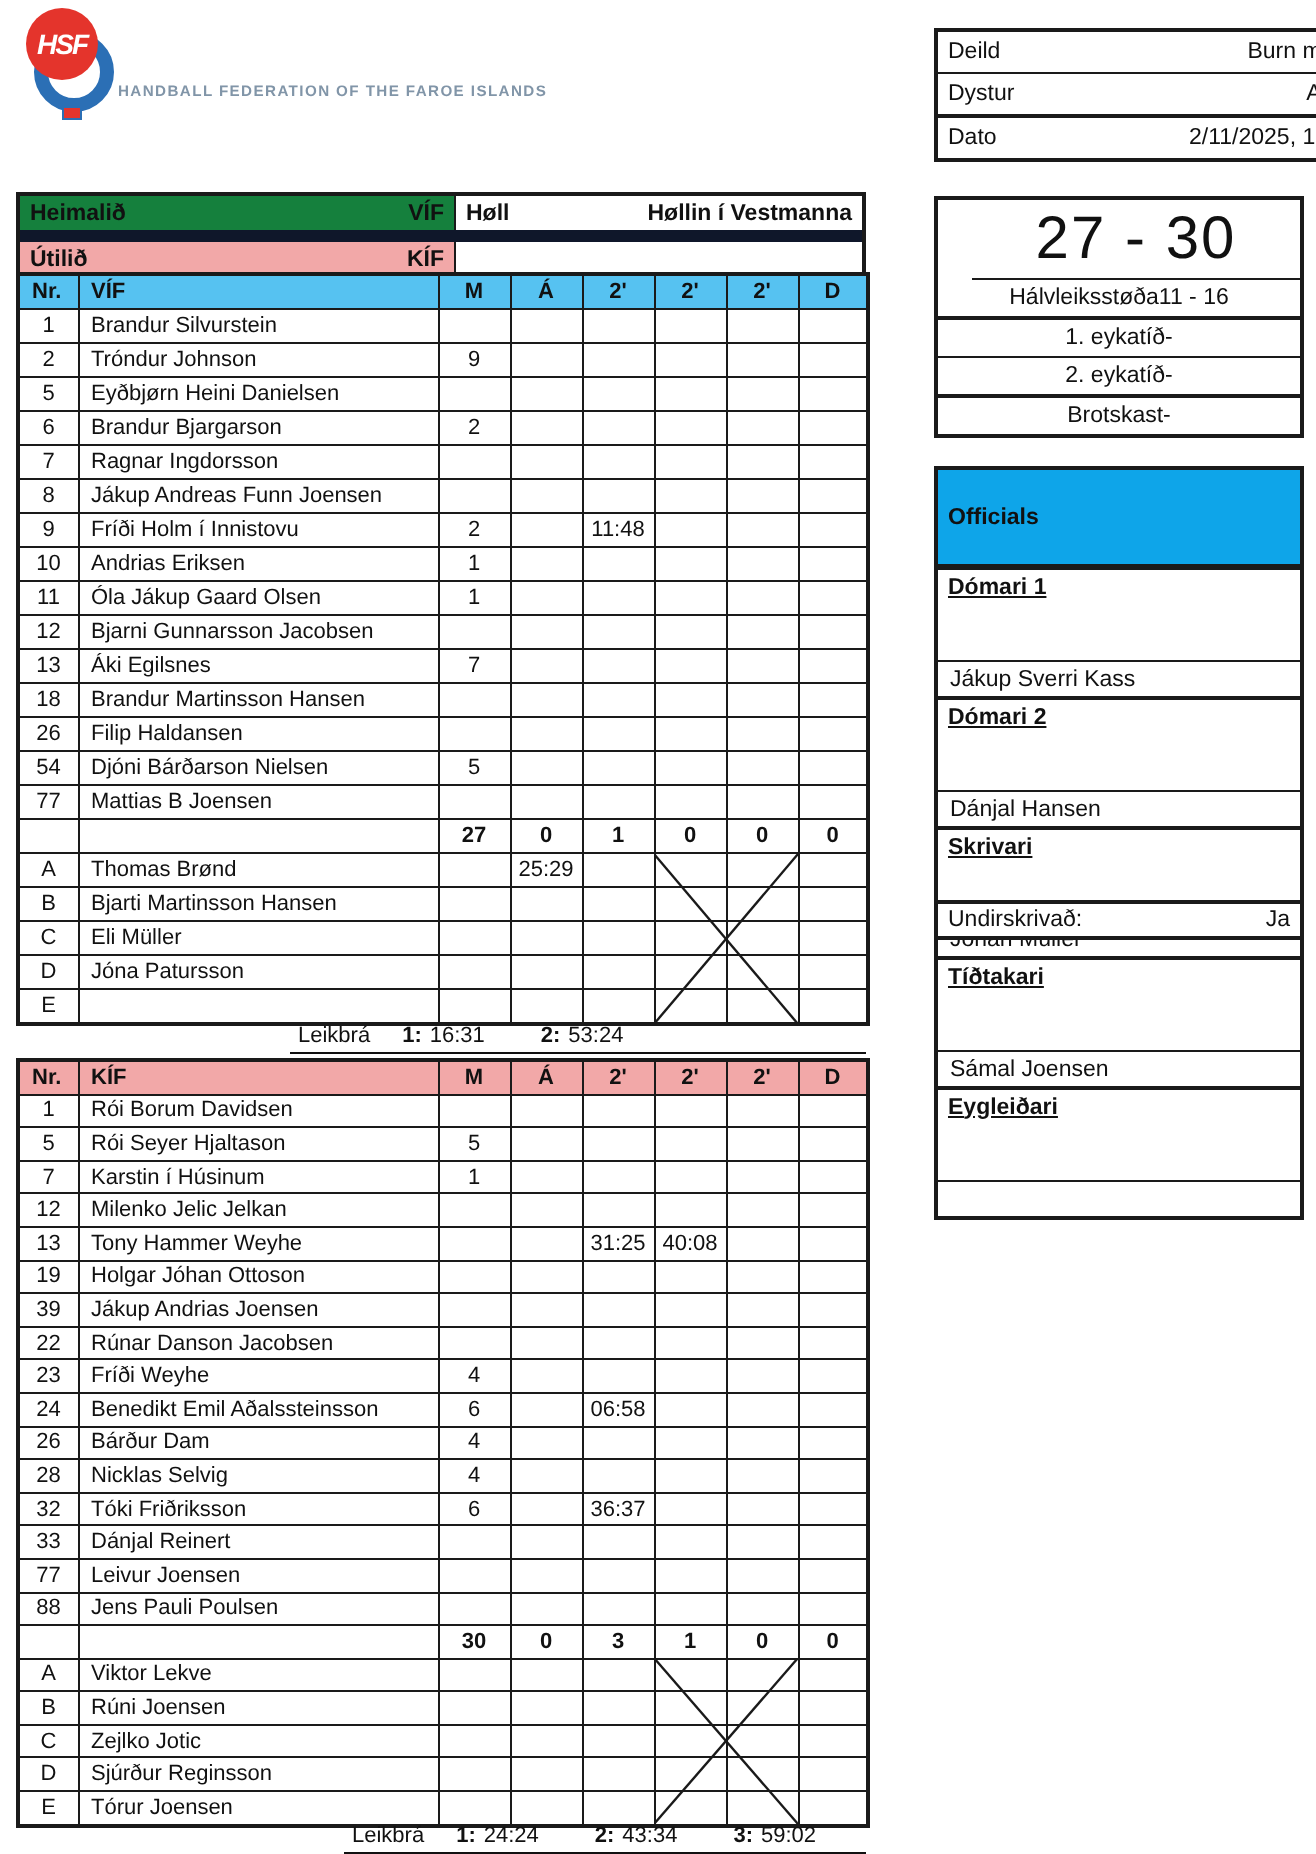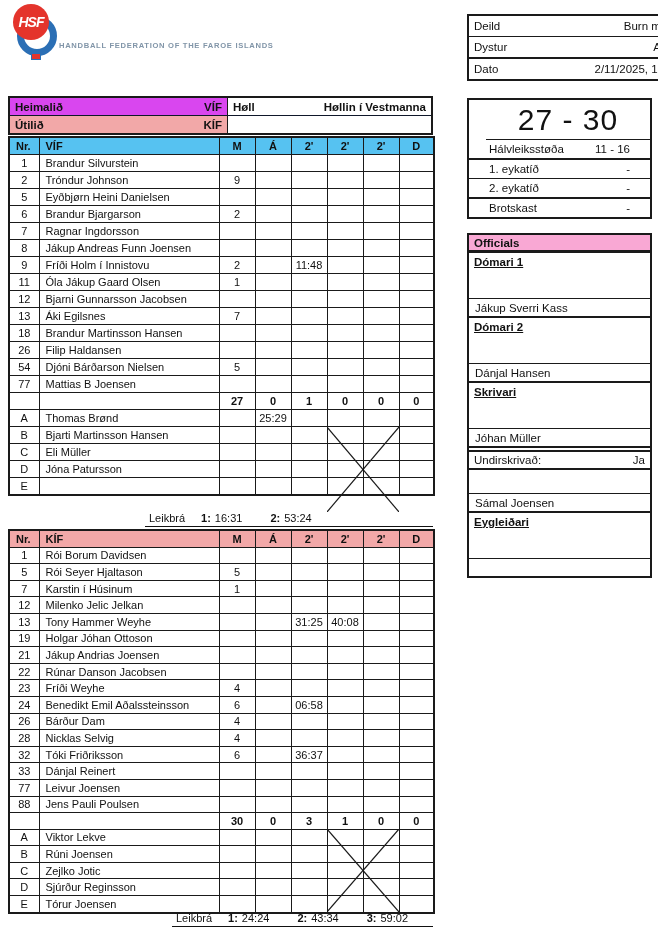--- a/index.html
+++ b/index.html
@@ -22,25 +22,25 @@
   
   .info{position:absolute;left:467px;top:14px;width:220px;border:2px solid #1a1a1a;font-size:11.5px;box-sizing:border-box;}
   .irow{display:flex;justify-content:space-between;align-items:center;height:20px;padding:0 5px;}
   .irow + .irow{border-top:1px solid #1a1a1a;}
   .irow.thick{border-top:2px solid #1a1a1a;}
 
   
   .team-header{position:absolute;left:8px;top:96px;width:425px;border:2px solid #1a1a1a;
         font-size:11.5px;font-weight:600;box-sizing:border-box;}
   .thr{display:flex;height:17px;}
-  .thr + .thr{border-top:1px solid #0f172a;}
+  .thr + .thr{border-top:6px solid #0f172a;}
   .thc1{width:207px;display:flex;justify-content:space-between;align-items:center;
         padding:0 5px;border-right:1px solid #1a1a1a;}
   .thc2{flex:1;display:flex;justify-content:space-between;align-items:center;padding:0 5px;}
-  .bg-home{background:#d946ef;}
+  .bg-home{background:#15803d;}
   .bg-away{background:#F2A8A8;}
 
   
   .roster{position:absolute;left:8px;width:425px;border-collapse:collapse;table-layout:fixed;
         font-size:11px;border:2px solid #1a1a1a;}
   .roster td,.roster th{border:1px solid #1a1a1a;padding:0 3px;overflow:hidden;white-space:nowrap;
         text-align:center;font-weight:400;}
   .roster .n{text-align:left;padding-left:6px;}
   .roster tr.hd th{font-weight:700;}
   .home-roster{top:136px;}
@@ -58,26 +58,26 @@
         border-bottom:1.5px solid #111;padding:0 0 2px 4px;box-sizing:border-box;height:15px;}
   .leikbra .lb-label{margin-right:16px;}
   .leikbra .lb-e{margin-right:28px;}
   .leikbra b{font-weight:700;margin-right:4px;}
 
   
   .panel{position:absolute;left:467px;width:185px;border:2px solid #1a1a1a;font-size:11.5px;box-sizing:border-box;background:#fff;}
   .score-panel{top:98px;}
   .score-big{height:39px;display:flex;align-items:center;justify-content:center;
         font-size:30px;letter-spacing:1px;border-bottom:1px solid #1a1a1a;margin-left:17px;}
-  .prow{display:flex;justify-content:space-between;align-items:center;height:18px;padding:0 20px;}
+  .prow{display:flex;justify-content:center;align-items:center;height:18px;padding:0 20px;}
   .prow + .prow{border-top:1px solid #1a1a1a;}
   .prow.thick{border-top:2px solid #1a1a1a;}
 
   .off-panel{top:233px;}
-  .off-title{background:#f9a8d4;height:15px;display:flex;align-items:center;padding:0 5px;
+  .off-title{background:#0ea5e9;height:15px;display:flex;align-items:center;padding:16px 5px;
         font-weight:600;border-bottom:1px solid #1a1a1a;}
   .off-role{height:17px;display:flex;align-items:center;padding:0 5px;font-weight:700;border-top:2px solid #1a1a1a;text-decoration:underline;}
   .off-entry:first-of-type .off-role{border-top:none;}
   .off-name{height:17px;display:flex;align-items:center;padding:0 6px;border-top:1px solid #1a1a1a;margin-top:28px;}
 
   .sign-box{top:450px;height:20px;display:flex;justify-content:space-between;align-items:center;padding:0 5px;}
   .remarks-box{top:483px;height:190px;padding:4px 6px;}
 </style>
 </head>
 <body>
@@ -217,20 +217,30 @@
           <td>9</td>
           <td class="n">Fríði Holm í Innistovu</td>
           <td>2</td>
           <td></td>
           <td>11:48</td>
           <td></td>
           <td></td>
           <td></td>
         </tr>
     <tr>
+          <td>10</td>
+          <td class="n">Andrias Eriksen</td>
+          <td>1</td>
+          <td></td>
+          <td></td>
+          <td></td>
+          <td></td>
+          <td></td>
+        </tr>
+    <tr>
           <td>11</td>
           <td class="n">Óla Jákup Gaard Olsen</td>
           <td>1</td>
           <td></td>
           <td></td>
           <td></td>
           <td></td>
           <td></td>
         </tr>
     <tr>
@@ -441,21 +451,21 @@
           <td>19</td>
           <td class="n">Holgar Jóhan Ottoson</td>
           <td></td>
           <td></td>
           <td></td>
           <td></td>
           <td></td>
           <td></td>
         </tr>
     <tr>
-          <td>21</td>
+          <td>39</td>
           <td class="n">Jákup Andrias Joensen</td>
           <td></td>
           <td></td>
           <td></td>
           <td></td>
           <td></td>
           <td></td>
         </tr>
     <tr>
           <td>22</td>

